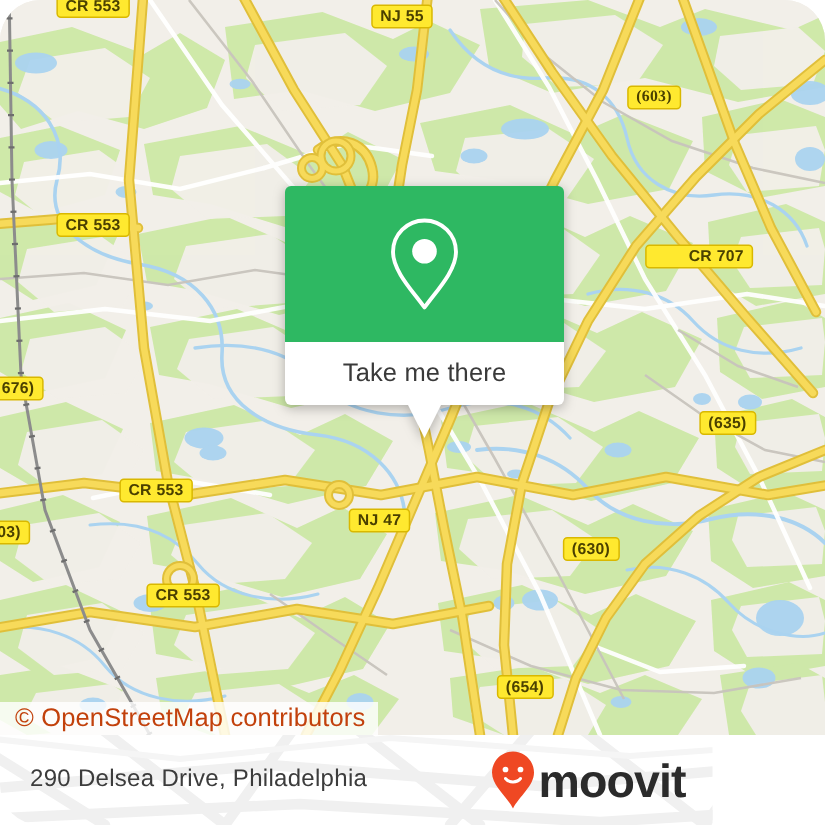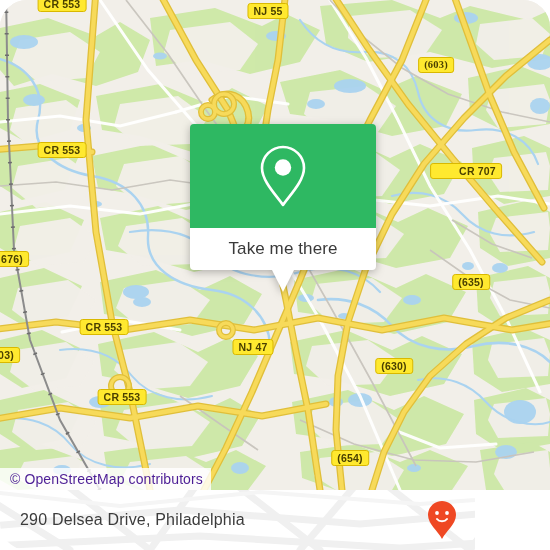--- a/index.html
+++ b/index.html
@@ -22,22 +22,22 @@
   .map-layer { position: absolute; left: 0; top: 0; width: 550px; height: 490px; }
 
   
   .attribution {
     position: absolute;
     left: 0; bottom: 0;
     height: 22px;
     padding: 0 8px 0 10px;
     display: flex; align-items: center;
     background: rgba(255,255,255,0.82);
-    font-size: 14px;
-    color: #4c1d95;
+    font-size: 17px;
+    color: #c2410c;
     letter-spacing: 0.1px;
     white-space: nowrap;
     z-index: 40;
   }
 
   
   .popup {
     position: absolute;
     left: 190px; top: 124px;
     width: 186px;
@@ -327,21 +327,21 @@
       </g>
     </svg>
 
     <div>
         <div class="shield" style="left: 62px; top: 4px;">CR 553</div>
         <div class="shield" style="left: 268px; top: 11px;">NJ 55</div>
         <div class="shield" style="left: 436px; top: 65px; font-family: Liberation Serif, serif;">(603)</div>
         <div class="shield" style="left: 62px; top: 150px;">CR 553</div>
         <div class="shield" style="left: 466px; top: 171px; padding-left: 28px;">CR 707</div>
         <div class="shield" style="left: 12px; top: 259px;">676)</div>
-        <div class="shield" style="left: 471px; top: 282px;">(635)</div>
+        <div class="shield" style="left: 485px; top: 282px;">(635)</div>
         <div class="shield" style="left: 104px; top: 327px;">CR 553</div>
         <div class="shield" style="left: 253px; top: 347px;">NJ 47</div>
         <div class="shield" style="left: 6px; top: 355px;">03)</div>
         <div class="shield" style="left: 394px; top: 366px;">(630)</div>
         <div class="shield" style="left: 122px; top: 397px;">CR 553</div>
         <div class="shield" style="left: 350px; top: 458px;">(654)</div>
       </div>
 
     <div class="attribution">© OpenStreetMap contributors</div>
 
@@ -380,16 +380,17 @@
 
     <div class="footer-text">290 Delsea Drive, Philadelphia</div>
 
     <div class="footer-logo">
       <svg width="30" height="40" viewBox="0 0 30 40">
         <path d="M15 1 C7.3 1 1 7.3 1 15 C1 24 11 31 15 39 C19 31 29 24 29 15 C29 7.3 22.7 1 15 1 Z" fill="#ef4823"></path>
         <circle cx="10" cy="13" r="1.9" fill="#ffffff"></circle>
         <circle cx="20" cy="13" r="1.9" fill="#ffffff"></circle>
         <path d="M10 19 C12.2 22 17.8 22 20 19" fill="none" stroke="#ffffff" stroke-width="2" stroke-linecap="round"></path>
       </svg>
+      <span class="logo-word">moovit</span>
     </div>
   </div>
 
 </div>
 
 </body></html>

